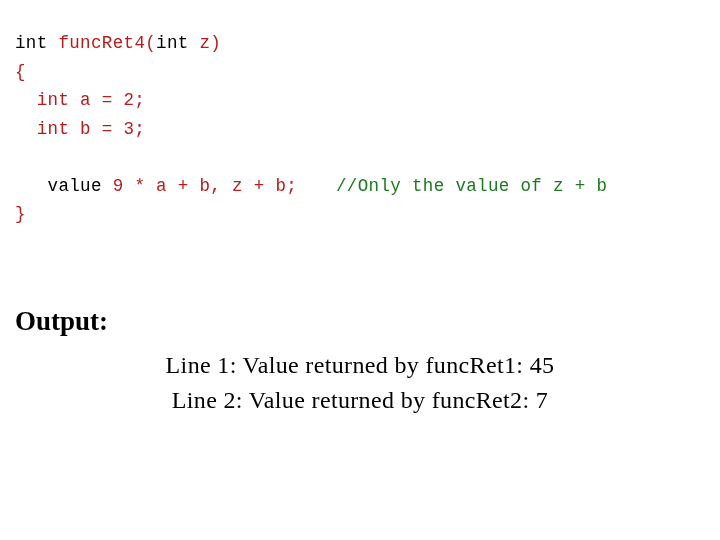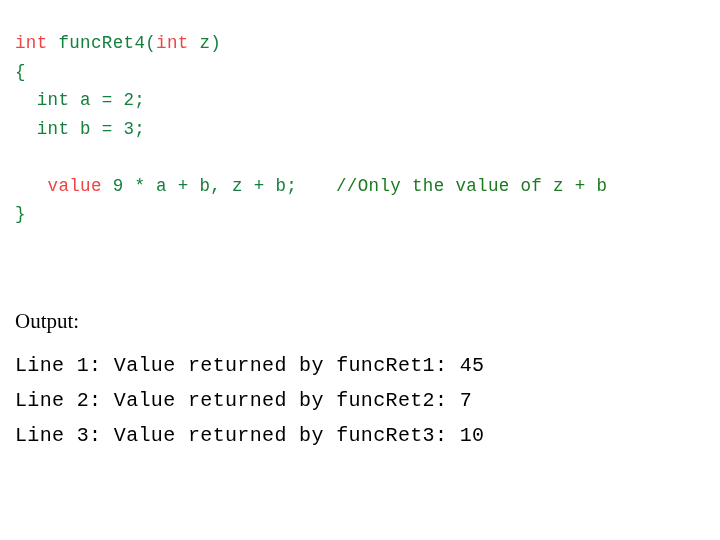--- a/index.html
+++ b/index.html
@@ -32,51 +32,52 @@
     font-family: "Liberation Mono", "DejaVu Sans Mono", monospace;
     font-size: 17.5px;
     line-height: 28.5px;
     white-space: pre;
     color: #000000;
     letter-spacing: 0.35px;
   }
   .code-line.blank {
     height: 28.5px;
   }
-  .kw      { color: #ef4444; }
-  .plain   { color: #15803d; text-align: center; }
+  .kw      { color: #000000; }
+  .plain   { color: #b91c1c; text-align: center; }
   .comment { color: #1d7a22; margin-left: 28px; }
 
   
   .output-heading {
     position: absolute;
     left: 15px;
     top: 308px;
     font-family: "Liberation Serif", "DejaVu Serif", serif;
-    font-size: 21px;
-    font-weight: normal;
+    font-size: 27px;
+    font-weight: bold;
     color: #000000;
     line-height: 26px;
     white-space: pre;
   }
 
   
   .output-block {
     position: absolute;
     left: 15px;
     top: 348px;
     width: 690px;
   }
   .output-line {
-    font-family: Liberation Mono, monospace;
-    font-size: 20px;
+    font-family: Liberation Serif, serif;
+    font-size: 24px;
     line-height: 35px;
     white-space: pre;
     color: #000000;
     letter-spacing: 0.35px;
+    text-align: center;
   }
 </style>
 </head>
 <body>
 
 <div id="slide">
 
   <div class="code-block">
       <div class="code-line"><span class="kw">int</span><span class="plain"> funcRet4(</span><span class="kw">int</span><span class="plain"> z)</span></div>
       <div class="code-line"><span class="plain">{</span></div>
@@ -85,16 +86,15 @@
       <div class="code-line blank"></div>
       <div class="code-line"><span class="plain">   </span><span class="kw">value</span><span class="plain"> 9 * a + b, z + b; </span><span class="comment">//Only the value of z + b</span></div>
       <div class="code-line"><span class="plain">}</span></div>
     </div>
 
   <div class="output-heading">Output:</div>
 
   <div class="output-block">
       <div class="output-line">Line 1: Value returned by funcRet1: 45</div>
       <div class="output-line">Line 2: Value returned by funcRet2: 7</div>
-      <div class="output-line">Line 3: Value returned by funcRet3: 10</div>
     </div>
 
 </div>
 
 </body></html>

